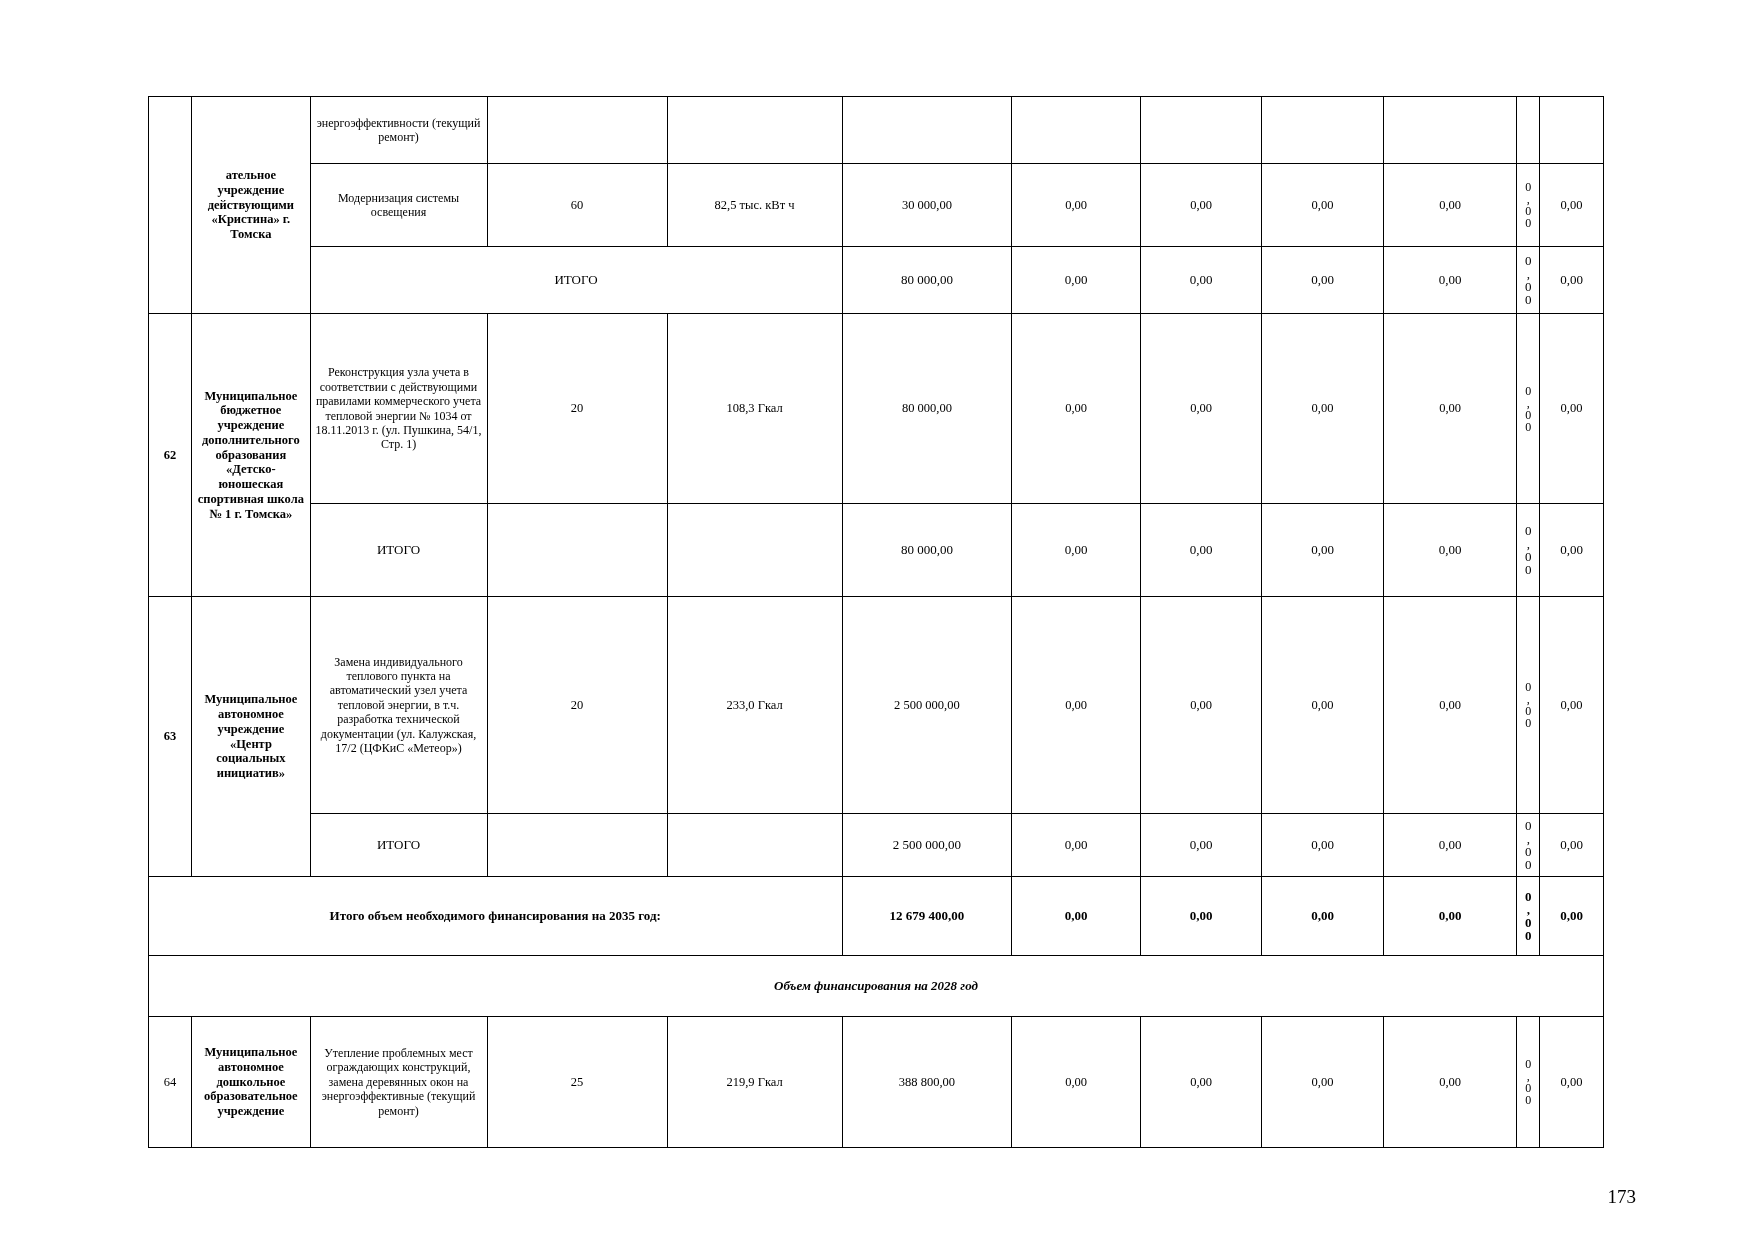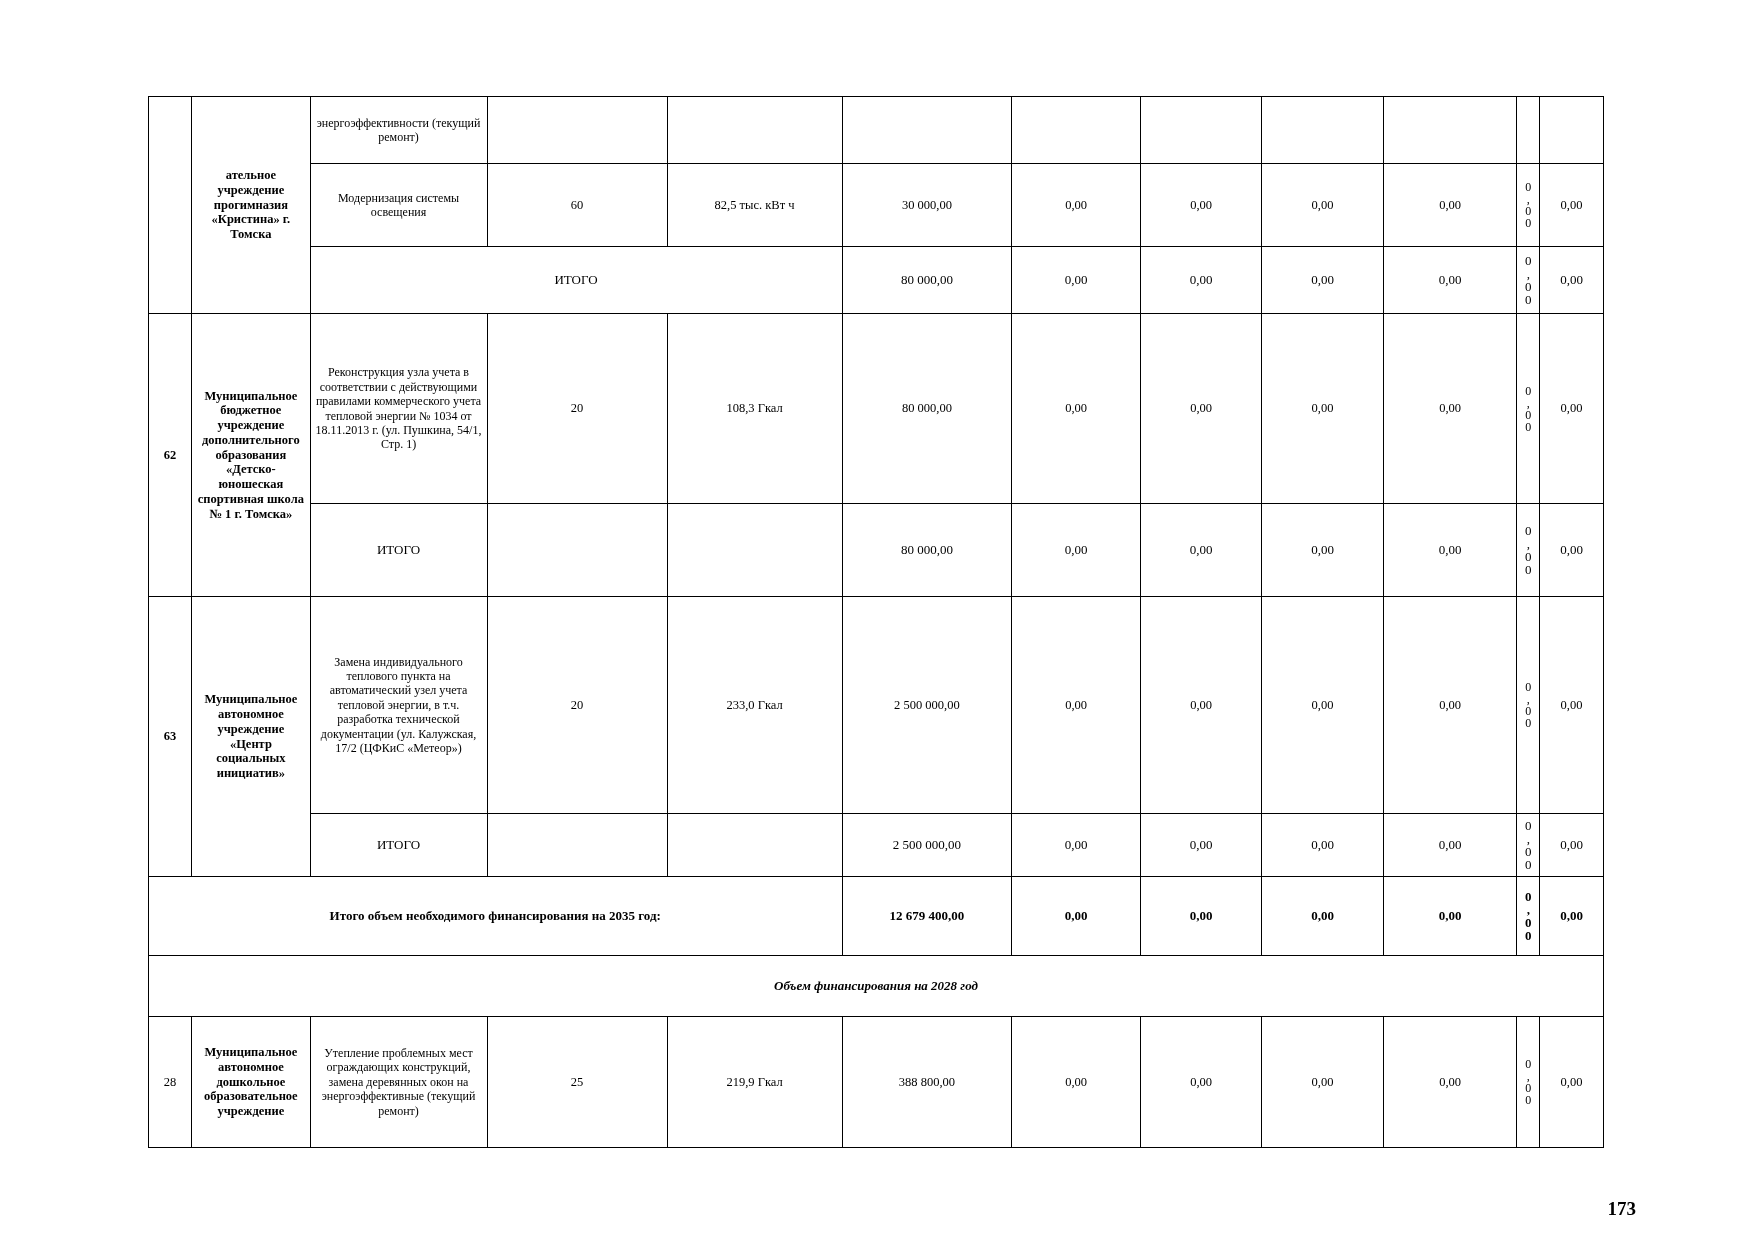--- a/index.html
+++ b/index.html
@@ -80,22 +80,22 @@
     font-style: italic;
   }
   .grand-row td {
     font-weight: bold;
     font-size: 13px;
     padding: 9px 3px;
   }
   .page-number {
     position: absolute;
     right: 118px;
-    bottom: 20px;
-    font-weight: bold;
+    bottom: 32px;
+    font-weight: normal;
     font-size: 19px;
     font-family: "Liberation Serif", serif;
   }
 </style>
 </head>
 <body>
 
 <div class="page">
 
   <table class="doc-table">
@@ -110,21 +110,21 @@
         <col class="c-m2">
       <col class="c-m3">
         <col class="c-m4">
         <col class="c-narrow">
         <col class="c-last">
     </colgroup>
     <tbody>
 
       <tr>
         <td rowspan="3"></td>
-        <td rowspan="3" class="org-cell">ательное учреждение прогимназия «Кристина» г. Томска</td>
+        <td rowspan="3" class="org-cell">ательное учреждение действующими «Кристина» г. Томска</td>
         <td class="meas-cell" style="height:62px">энергоэффективности (текущий ремонт)</td>
         <td></td>
         <td></td>
         <td></td>
         <td></td>
         <td></td>
         <td></td>
         <td></td>
         <td class="vert-zero"></td>
         <td></td>
@@ -254,21 +254,21 @@
             <span>0</span>
           </td>
         <td>0,00</td>
       </tr>
 
       <tr class="section-row">
         <td colspan="12" style="height:46px">Объем финансирования на 2028 год</td>
       </tr>
 
       <tr>
-        <td>28</td>
+        <td>64</td>
         <td class="org-cell">Муниципальное автономное дошкольное образовательное учреждение</td>
         <td class="meas-cell" style="height:126px">Утепление проблемных мест ограждающих конструкций, замена деревянных окон на энергоэффективные (текущий ремонт)</td>
         <td>25</td>
         <td>219,9 Гкал</td>
         <td>388 800,00</td>
         <td>0,00</td>
         <td>0,00</td>
         <td>0,00</td>
         <td>0,00</td>
         <td class="vert-zero">

